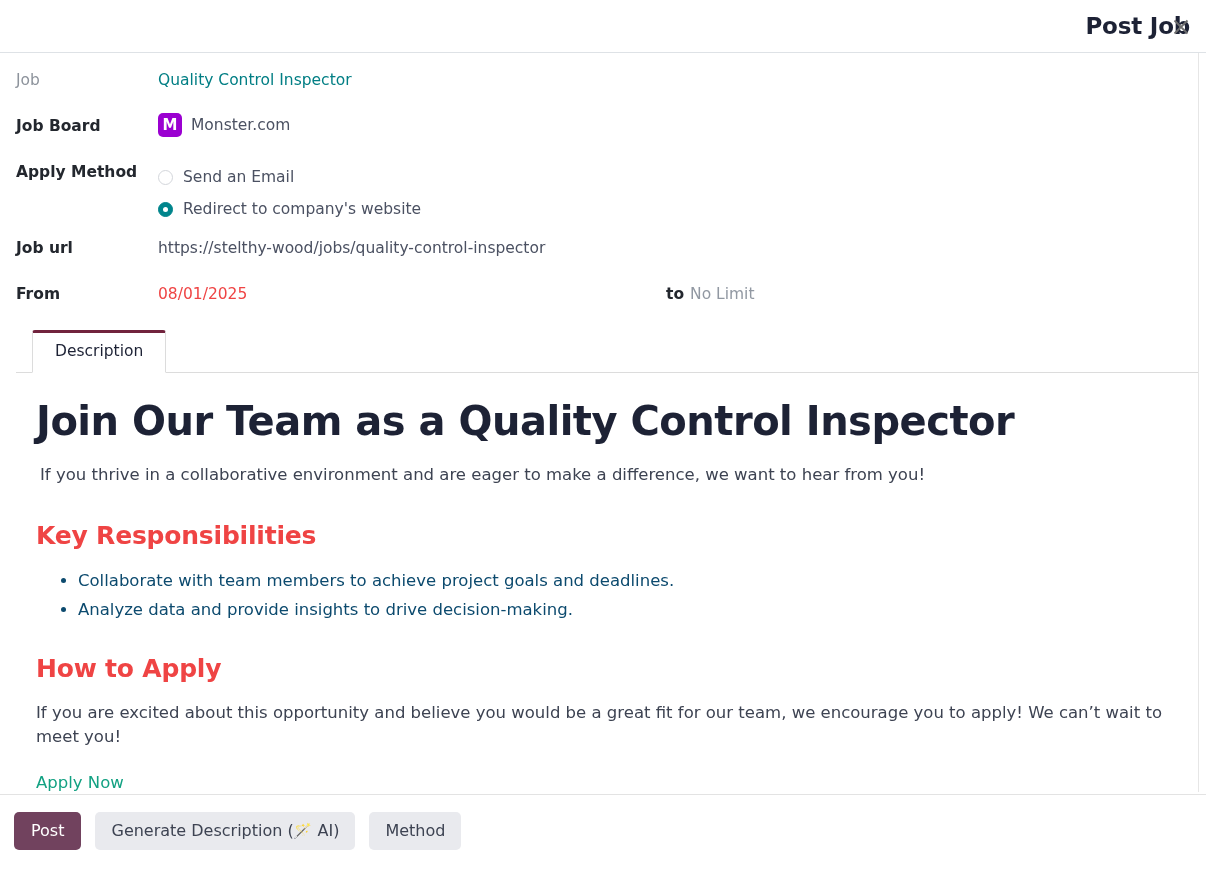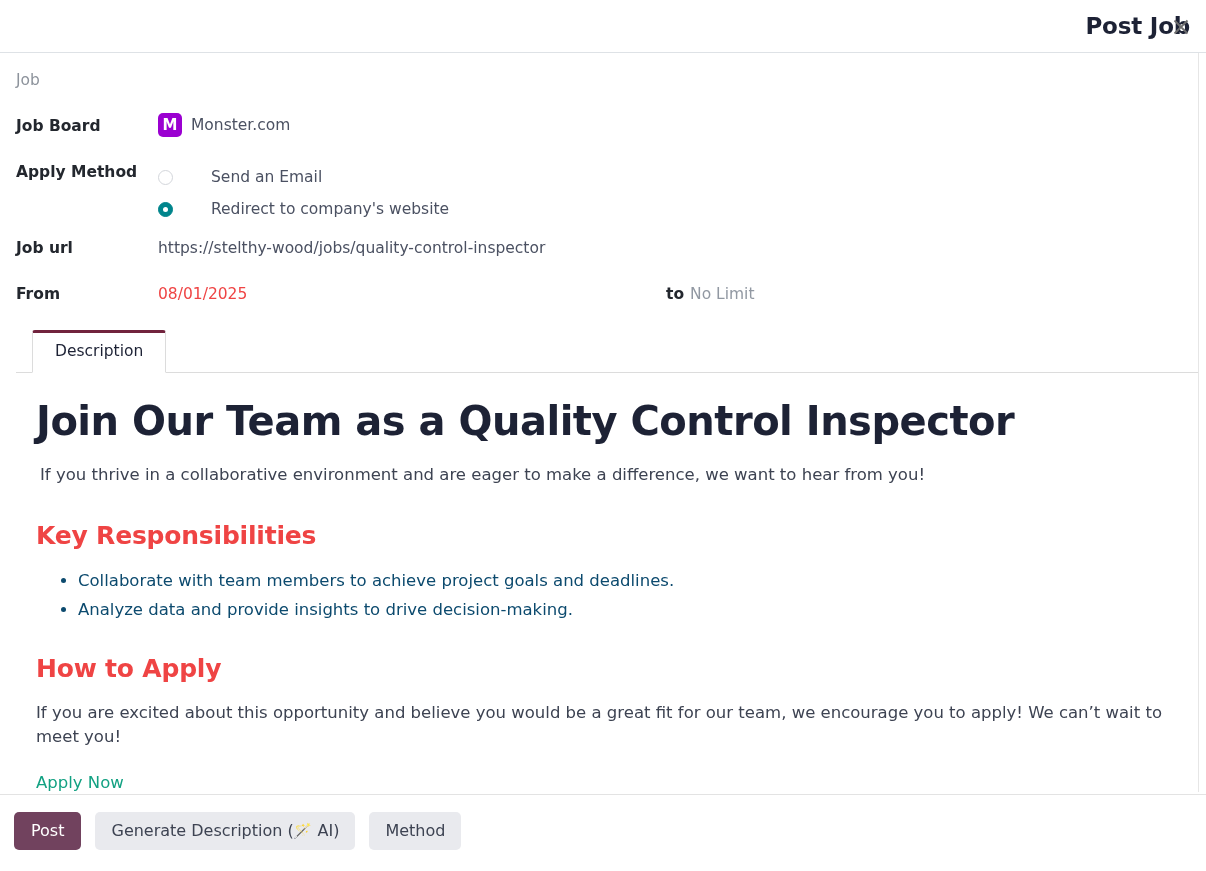--- a/index.html
+++ b/index.html
@@ -136,21 +136,20 @@
     position: absolute;
     left: 50%; top: 50%;
     width: 5px; height: 5px;
     margin: -2.5px 0 0 -2.5px;
     background: #ffffff;
     border-radius: 50%;
   }
   .radio-label {
     font-size: 15.5px;
     color: #4b5162;
-    margin-left: 28px;
   }
 
   
   .from-row { display: flex; align-items: center; }
   .from-date {
     flex: 0 0 508px;
     font-size: 15.5px;
     color: #ef4444;
   }
   .to-wrap { display: flex; align-items: flex-end; gap: 6px; }
@@ -299,20 +298,23 @@
       <svg width="20" height="20" viewBox="0 0 20 20" aria-hidden="true">
         <path d="M3.5 3.5 L16.5 16.5 M16.5 3.5 L3.5 16.5" stroke="#6e6e6e" stroke-width="1.8" fill="none"></path>
       </svg>
     </button>
   </div>
 
   <div class="modal-body">
 
     <div class="form-row">
       <div class="form-label muted">Job</div>
+      <div class="form-value">
+        <a class="link-teal">Quality Control Inspector</a>
+      </div>
     </div>
 
     <div class="form-row">
       <div class="form-label">Job Board</div>
       <div class="form-value board-cell">
         <span class="monster-logo">M</span>
         <span class="board-name">Monster.com</span>
       </div>
     </div>
 

